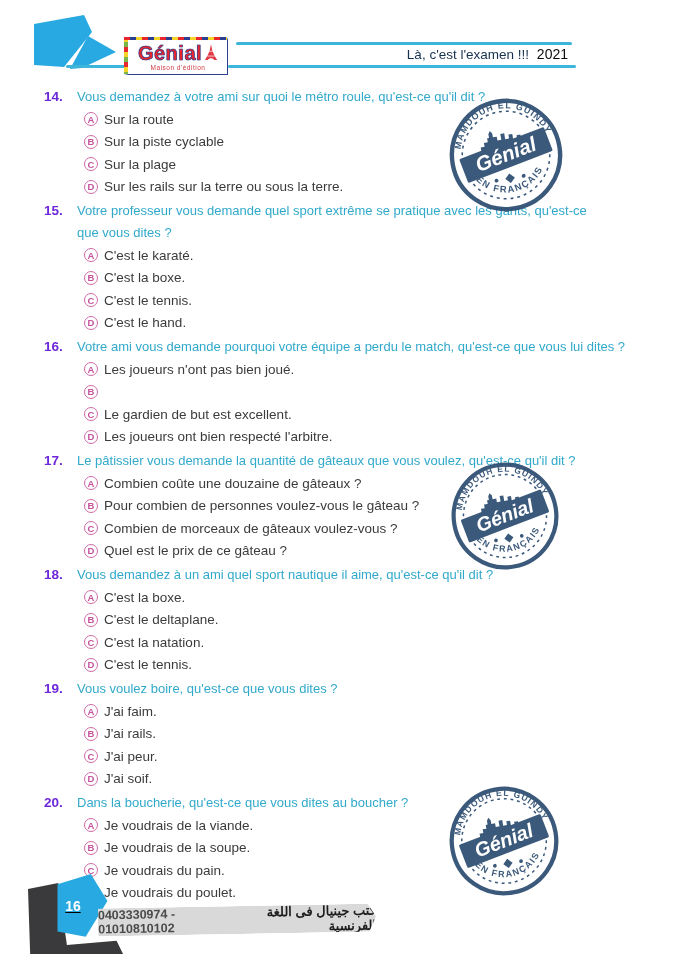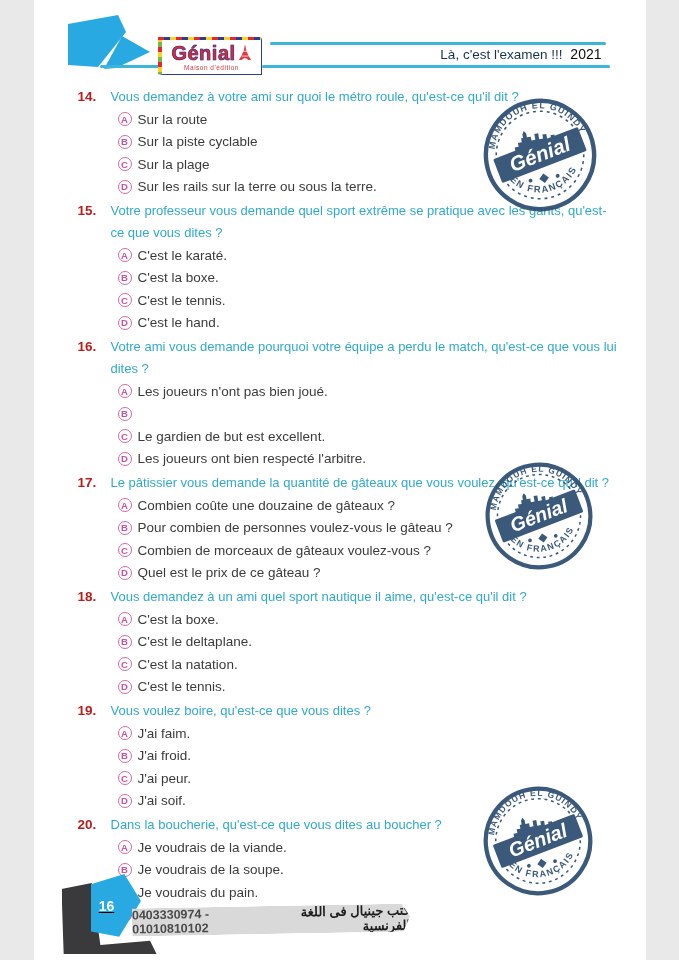--- a/index.html
+++ b/index.html
@@ -1,18 +1,18 @@
 <!DOCTYPE html>
 <html lang="fr"><head>
 <meta charset="utf-8">
 <style>
   * { margin:0; padding:0; box-sizing:border-box; }
   html,body { background:#e9e9e9; }
   .page {
-    position:relative; width:612px; height:960px; margin:0 auto;
+    position:relative; width:679px; height:960px; margin:0 auto;
     background:#ffffff; overflow:hidden;
     font-family:"Liberation Sans", sans-serif;
   }
   
   .arrow-svg { position:absolute; left:24px; top:12px; }
   .hline { position:absolute; height:3px; background:#3db4da; border-radius:2px; }
   .hline.l-left  { left:66px;  top:65px; width:60px; }
   .hline.l-top   { left:236px; top:42px; width:336px; }
   .hline.l-bot   { left:228px; top:65px; width:348px; }
   .logo {
@@ -35,21 +35,21 @@
   .header-title {
     position:absolute; left:380px; top:46px; width:188px; text-align:right;
     font-size:13.5px; font-weight:normal; color:#17324f; white-space:nowrap;
   }
   .header-title .year { color:#0d0d0d; font-size:14px; margin-left:4px; }
 
   
   .content { position:absolute; left:44px; top:84px; right:28px; }
   .question { margin-bottom:1px; }
   .q-head { display:flex; line-height:22px; margin:2px 0 0 0; }
-  .q-num { width:33px; flex:0 0 33px; font-size:13.5px; font-weight:bold; color:#b91c1c; }
+  .q-num { width:33px; flex:0 0 33px; font-size:13.5px; font-weight:bold; color:#6d28d9; }
   .q-text { flex:1; font-size:13px; font-weight:normal; color:#31a9cb; max-width:575px; }
   .q-head.wrap-early .q-text { max-width:528px; }
   .options { padding-left:40px; }
   .option { display:flex; align-items:center; height:22.5px; }
   .letter {
     flex:0 0 14px; width:14px; height:14px; margin-right:6px;
     border:1px solid #d06aa5; border-radius:50%;
     color:#c4539b; font-size:9.5px; font-weight:bold;
     display:inline-flex; align-items:center; justify-content:center;
   }
@@ -252,21 +252,21 @@
         <span class="q-num">19.</span>
         <span class="q-text">Vous voulez boire, qu'est-ce que vous dites ?</span>
       </div>
       <div class="options">
         <div class="option">
             <span class="letter">A</span>
             <span class="opt-text">J'ai faim.</span>
           </div>
         <div class="option">
             <span class="letter">B</span>
-            <span class="opt-text">J'ai froid.</span>
+            <span class="opt-text">J'ai rails.</span>
           </div>
         <div class="option">
             <span class="letter">C</span>
             <span class="opt-text">J'ai peur.</span>
           </div>
         <div class="option">
             <span class="letter">D</span>
             <span class="opt-text">J'ai soif.</span>
           </div>
       </div>

